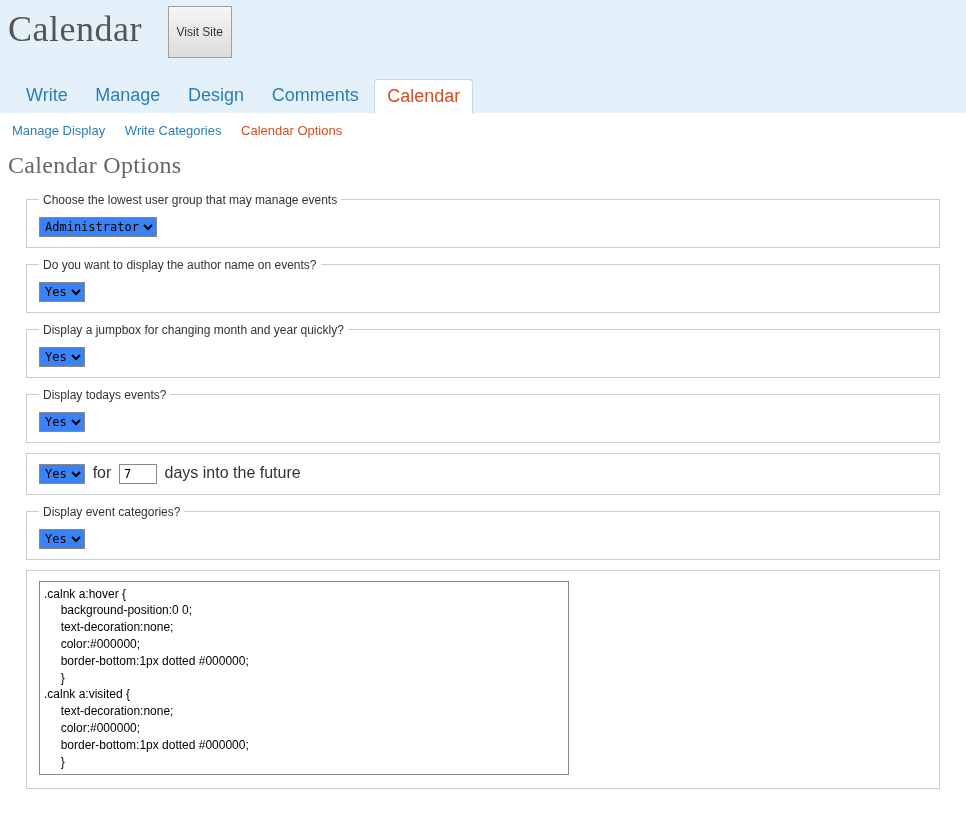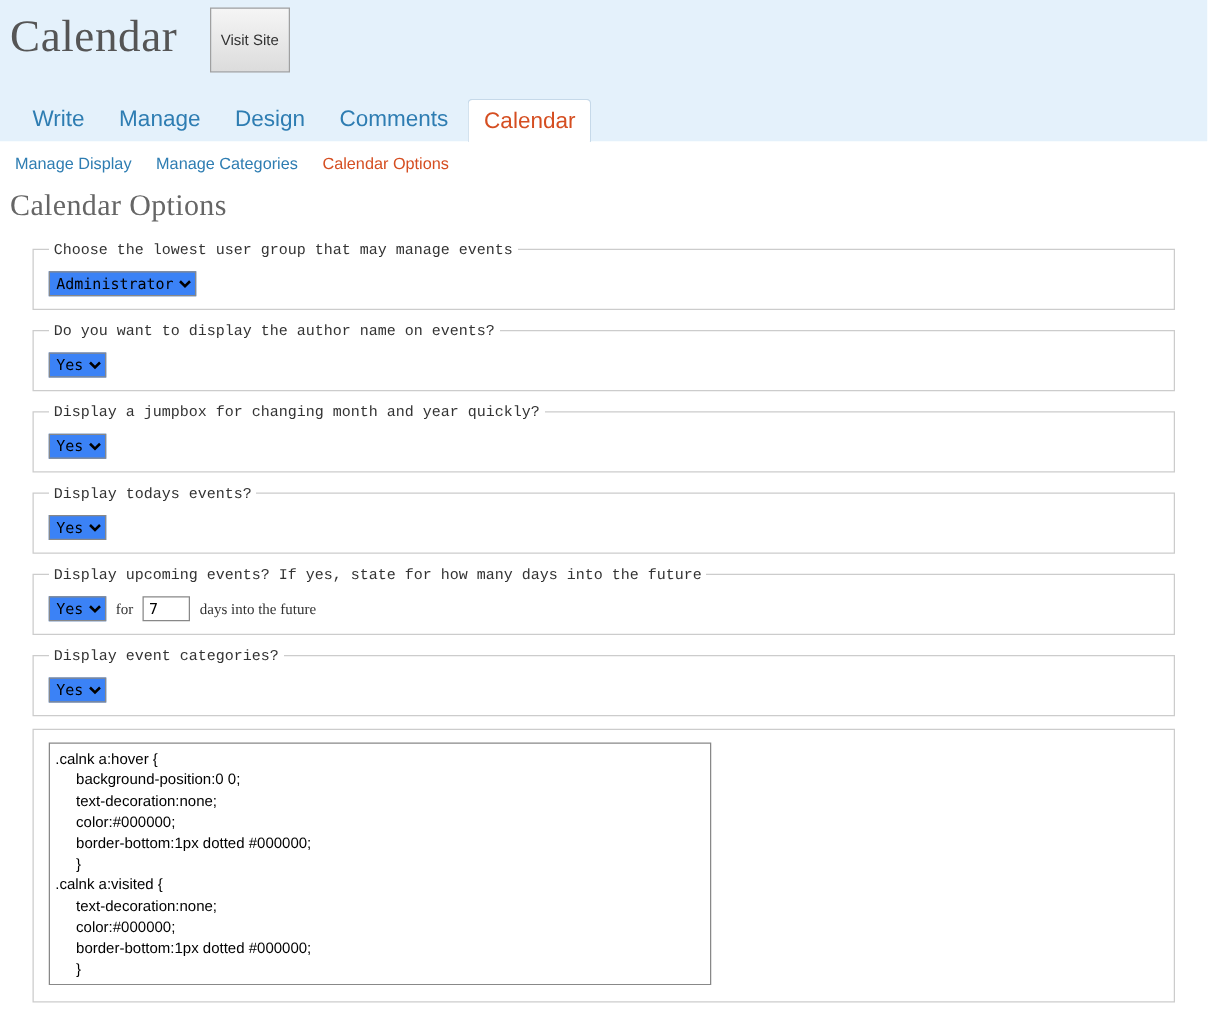--- a/index.html
+++ b/index.html
@@ -8,44 +8,44 @@
 .visit-btn{display:inline-block;vertical-align:middle;margin-left:22px;font-size:12px;background:#e3e3e3;background:linear-gradient(#f5f5f5,#dcdcdc);border:1px solid #a0a0a0;border-radius:0;padding:18px 8px;color:#333;position:relative;top:-6px;cursor:pointer}
 .tabs{margin-top:14px;padding-left:6px}
 .tab{display:inline-block;padding:6px 12px;color:#2e7db2;font-size:18px;cursor:pointer}
 .tab.active{background:#fff;border:1px solid #c6d9e9;border-bottom:1px solid #fff;border-radius:4px 4px 0 0;color:#d54e21;position:relative;top:1px}
 .subnav{padding:10px 12px;border-bottom:0}
 .subnav a{color:#2e7db2;text-decoration:none;margin-right:16px;font-size:13px;cursor:pointer}
 .subnav a.current{color:#d54e21}
 h2{font-family:Georgia,"Times New Roman",serif;font-weight:normal;color:#666;font-size:24px;margin:4px 8px 14px;letter-spacing:.3px}
 .content{padding:0 26px 14px 26px}
 fieldset{border:1px solid #ccc;margin:0 0 10px 0;padding:10px 12px}
-legend{font-family:Liberation Mono, monospace;font-size:12px;color:#333;padding:0 4px}
+legend{font-family:Liberation Sans, sans-serif;font-size:12px;color:#333;padding:0 4px}
 select{font-family:"Lucida Console",Monaco,monospace;font-size:12px;background:#3b82f6;border:1px solid #888;padding:1px}
 input[type=text]{font-family:"Lucida Console",Monaco,monospace;font-size:12px;border:1px solid #888;padding:2px 4px;width:28px;text-align:left}
-.inline-label{font-family:Liberation Serif, serif;font-size:12px;margin:0 4px}
+.inline-label{font-family:Liberation Sans, sans-serif;font-size:16px;margin:0 4px}
 textarea{width:520px;height:184px;font-family:Liberation Sans, sans-serif;font-size:12px;border:1px solid #888;padding:4px;resize:none;overflow-y:scroll;line-height:1.4}
 </style>
 </head>
 <body>
 
 <div class="header">
   <h1>Calendar</h1>
   <span class="visit-btn">Visit Site</span>
   <div class="tabs">
     <span class="tab">Write</span>
     <span class="tab">Manage</span>
     <span class="tab">Design</span>
     <span class="tab">Comments</span>
     <span class="tab active">Calendar</span>
   </div>
 </div>
 
 <div class="subnav">
   <a>Manage Display</a>
-  <a>Manage Categories</a>
+  <a>Write Categories</a>
   <a class="current">Calendar Options</a>
 </div>
 
 <h2>Calendar Options</h2>
 
 <div class="content">
 
   <fieldset>
     <legend>Choose the lowest user group that may manage events</legend>
     <select><option>Administrator</option></select>
@@ -60,21 +60,20 @@
     <legend>Display a jumpbox for changing month and year quickly?</legend>
     <select><option>Yes</option></select>
   </fieldset>
 
   <fieldset>
     <legend>Display todays events?</legend>
     <select><option>Yes</option></select>
   </fieldset>
 
   <fieldset>
-    <legend>Display upcoming events? If yes, state for how many days into the future</legend>
     <select><option>Yes</option></select>
     <span class="inline-label">for</span>
     <input type="text" value="7" style="">
     <span class="inline-label">days into the future</span>
   </fieldset>
 
   <fieldset>
     <legend>Display event categories?</legend>
     <select><option>Yes</option></select>
   </fieldset>

